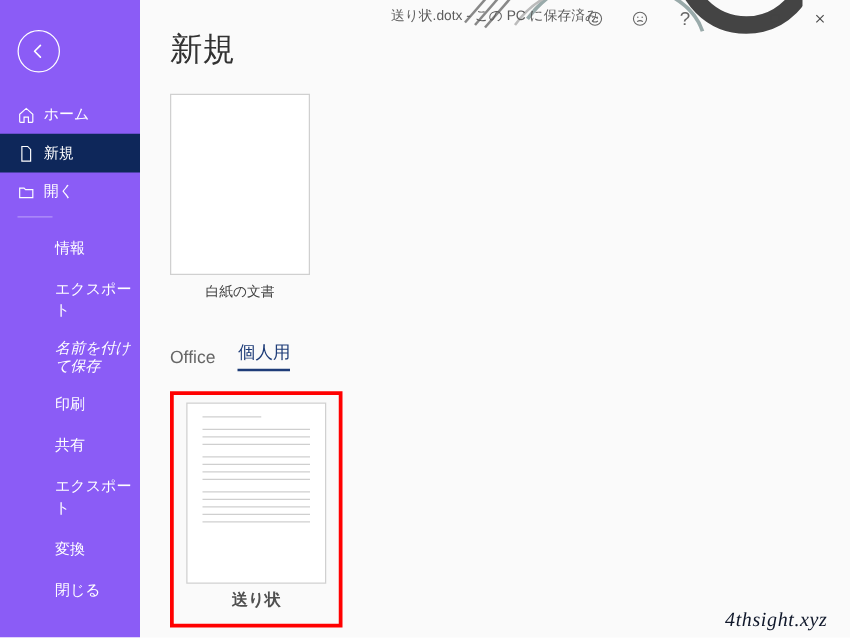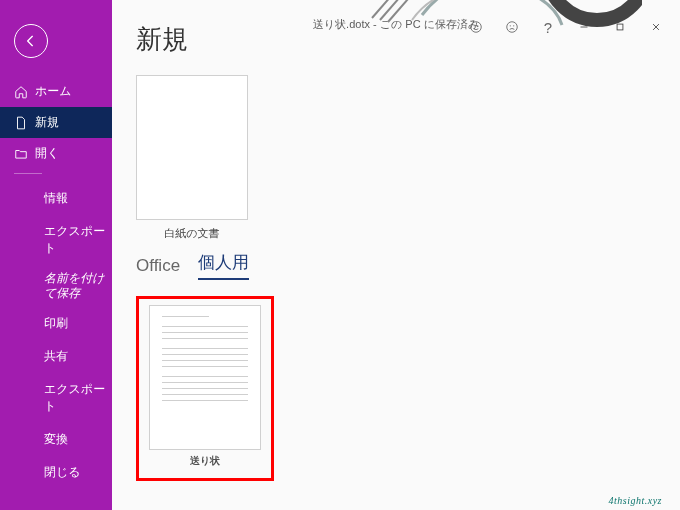--- a/index.html
+++ b/index.html
@@ -1,66 +1,66 @@
 <!DOCTYPE html>
 <html><head>
 <meta charset="utf-8">
 <style>
   * { margin: 0; padding: 0; box-sizing: border-box; }
   html, body { width: 680px; height: 510px; overflow: hidden; font-family: "Yu Gothic UI", "Segoe UI", Meiryo, sans-serif; }
   .app { display: flex; width: 100%; height: 100%; background: #fafafa; position: relative; }
 
   
-  .sidebar { width: 112px; background: #a21caf; color: #fff; display: flex; flex-direction: column; padding-top: 24px; font-size: 12px; }
+  .sidebar { width: 112px; background: #8b5cf6; color: #fff; display: flex; flex-direction: column; padding-top: 24px; font-size: 12px; }
   .back-btn { width: 34px; height: 34px; border: 1.5px solid #fff; border-radius: 50%; margin: 0 0 18px 14px; display: flex; align-items: center; justify-content: center; }
   .back-btn svg { width: 16px; height: 16px; }
   .side-item { display: flex; align-items: center; gap: 7px; padding: 7px 0 7px 14px; color: #fff; cursor: pointer; }
   .side-item.selected { background: #0e275a; }
   .side-item .icon { width: 14px; height: 14px; display: flex; align-items: center; justify-content: center; flex-shrink: 0; }
   .side-item.noicon { padding-left: 44px; }
   .side-sep { height: 1px; background: rgba(255,255,255,0.35); margin: 4px 14px 8px 14px; width: 28px; }
   .side-group { display: flex; flex-direction: column; gap: 0; }
   .side-group .side-item { padding-top: 8px; padding-bottom: 8px; }
   .side-item.wrap { line-height: 1.25; padding-top:6px; padding-bottom:6px;font-style:italic; }
 
   
   .main { flex: 1; position: relative; background: #fafafa; }
 
   
-  .titlebar { position: absolute; top: 12px; left: 0; right: 0; height: 30px; display: flex; align-items: center; }
+  .titlebar { position: absolute; top: 0; left: 0; right: 0; height: 30px; display: flex; align-items: center; }
   .titlebar-title { position: absolute; left: 50%; transform: translateX(-50%); font-size: 11px; color: #5c5c5c; top: 5px; }
   .title-icons { position: absolute; right: 6px; top: 2px; display: flex; align-items: center; gap: 0; }
   .ticon { width: 36px; height: 26px; display: flex; align-items: center; justify-content: center; color: #666; font-size: 14px; }
   .ticon svg { width:14px; height:14px; }
 
   
   .decor { position: absolute; top: -40px; left: 210px; width: 320px; height: 90px; pointer-events:none; }
 
   
   .content { position: absolute; top: 22px; left: 24px; right: 16px; bottom: 0; }
   h1.pageheading { font-size: 26px; font-weight: 400; color: #323232; margin-bottom: 18px; }
 
   .template-row { display: flex; gap: 20px; }
   .template-card { display: flex; flex-direction: column; align-items: center; }
   .template-thumb { width: 112px; height: 145px; background: #fff; border: 1px solid #d0d0d0; }
   .template-name { font-size: 11px; color: #404040; margin-top: 6px; }
 
-  .tabs { display: flex; gap: 18px; margin-top: 10px; font-size: 17px; color: #666; align-items:flex-end; }
+  .tabs { display: flex; gap: 18px; margin-top: 32px; font-size: 14px; color: #666; align-items:flex-end; }
   .tab { padding-bottom: 4px; cursor:pointer; }
   .tab.active { color: #1e3c78; border-bottom: 2px solid #1e3c78; font-weight:400; }
 
   .personal-row { margin-top: 16px; display: flex; gap: 20px; }
   .highlight-box { border: 3px solid #ff0000; padding: 6px 10px 10px 10px; display:flex; flex-direction:column; align-items:center; }
   .personal-thumb { width: 112px; height: 145px; background: #fff; border: 1px solid #d0d0d0; padding:10px 12px; display:flex; flex-direction:column; gap:5px; }
   .pline { height:1px; background:#cfcfcf; }
   .pline.half { width:55%; }
   .pline.sp { margin-top:4px; }
-  .personal-name { font-size: 10px; color: #505050; margin-top: 4px; font-weight:600; }
-
-  .watermark { position:absolute; right:18px; bottom:4px; font-size:10px; color:#0f766e; font-style:italic; font-family: Georgia, serif; letter-spacing:0.5px; }
+  .personal-name { font-size: 13px; color: #505050; margin-top: 4px; font-weight:600; }
+
+  .watermark { position:absolute; right:18px; bottom:4px; font-size:16px; color:#0f172a; font-style:italic; font-family: Georgia, serif; letter-spacing:0.5px; }
 </style>
 </head>
 <body>
 
 <div class="app">
 
   <div class="sidebar">
     <div class="back-btn">
       <svg viewBox="0 0 24 24">
           <path d="M14 5l-7 7 7 7" stroke="#fff" stroke-width="2" fill="none" stroke-linecap="round" stroke-linejoin="round"></path>

